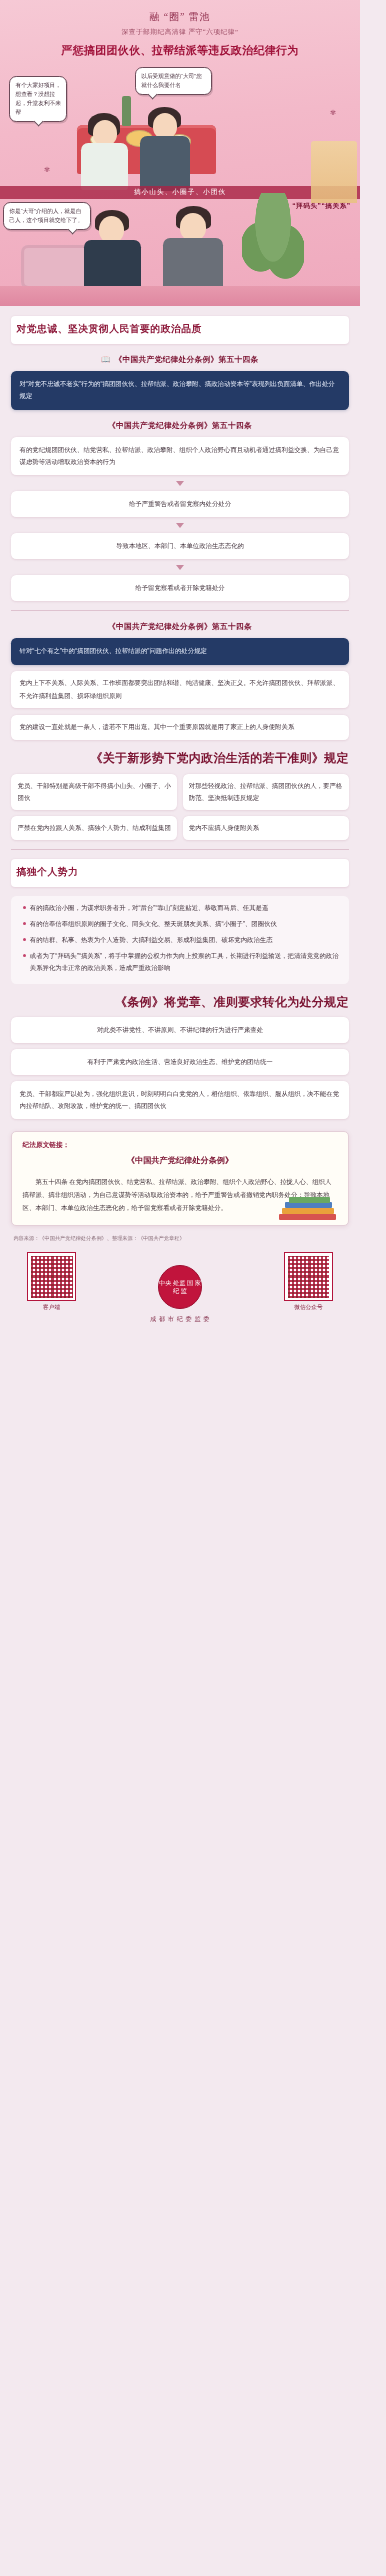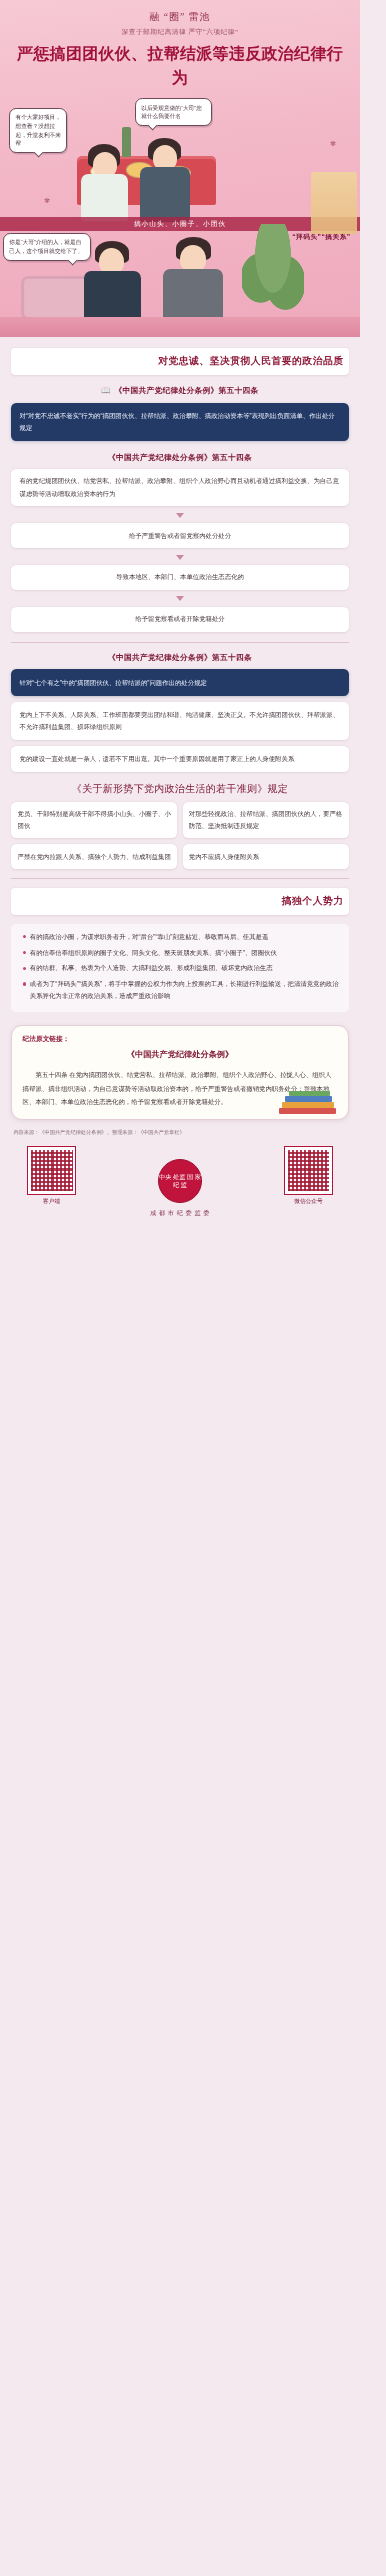--- a/index.html
+++ b/index.html
@@ -22,21 +22,21 @@
   .hero-top { text-align: center; padding: 2.1px 15.5px 0; }
   .hero-kicker {
     font-size: 9.8px; color: #8e2b4a; letter-spacing: 1px;
     font-family: "Liberation Serif", "DejaVu Serif", serif;
   }
   .hero-sub {
     font-size: 6.7px; color: #9b4a62; letter-spacing: 0.5px; margin-top: 3.6px;
     font-family: "Liberation Serif", "DejaVu Serif", serif;
   }
   .hero-title {
-    margin-top: 5.2px; font-size: 16px; font-weight: bold; color: #a0123a;
+    margin-top: 5.2px; font-size: 11px; font-weight: bold; color: #a0123a;
     letter-spacing: 0.3px; line-height: 1.5;
     font-family: "Liberation Serif", "DejaVu Serif", serif;
   }
 
   .scene { position: relative; height: 242px; margin-top: 5.2px; }
   .bubble {
     position: absolute; background: #ffffff; border: 1px solid #6b4a58;
     border-radius: 7.2px; padding: 4.1px 5.2px; font-size: 5.7px; line-height: 1.55;
     color: #4a3340; box-shadow: 1px 1.5px 0 rgba(107,74,88,.25);
   }
@@ -116,21 +116,21 @@
   }
   .lamp {
     left: 311px; top: 77px; width: 46px; height: 62px;
     background: linear-gradient(#f0d49a, #e8c27e); border-radius: 3.1px 3.1px 0 0; opacity: .85;
   }
   .bird { position: absolute; color: #b05c78; font-size: 7.2px; }
 
   
   .section { padding: 0 11.3px; }
   .sec-head {
-    text-align: right; font-size: 9.8px; font-weight: bold; color: #8e1b3c;
+    text-align: left; font-size: 9.8px; font-weight: bold; color: #8e1b3c;
     letter-spacing: 0.5px; margin: 13.4px 0 8.2px;
     font-family: Liberation Sans, sans-serif;
   }
   .sec-head.white-card {
     background: #fff; border-radius: 4.1px; padding: 7.2px 5.2px; margin: 0 0 9.3px;
     box-shadow: 0 0.5px 2.1px rgba(140,60,90,.12);
   }
 
   .reg-title {
     text-align: center; font-size: 7.7px; font-weight: bold; color: #7c1533;
@@ -152,21 +152,21 @@
   }
   .white-box.center { text-align: center; }
 
   .arrow-down {
     width: 0; height: 0; margin: 4.1px auto 5.2px;
     border-left: 4.6px solid transparent; border-right: 4.6px solid transparent;
     border-top: 5.7px solid #c98aa0;
   }
 
   .sub-head {
-    text-align: center; font-size: 10px; font-weight: normal; color: #7c1533;
+    text-align: right; font-size: 12px; font-weight: bold; color: #7c1533;
     margin: 10.3px 0 6.2px; letter-spacing: 0.3px;
     font-family: "Liberation Serif", "DejaVu Serif", serif;
   }
 
   .chip-row { display: flex; gap: 5.2px; margin-bottom: 6.2px; }
   .chip {
     flex: 1; background: #fff; border-radius: 5.2px; padding: 6.2px 6.2px;
     font-size: 6.4px; line-height: 1.85; color: #40303a;
     box-shadow: 0 0.5px 2.1px rgba(140,60,90,.13);
   }
@@ -180,21 +180,21 @@
   ul.plain { margin: 0; padding: 0 0 0 2.1px; list-style: none; }
   ul.plain li { position: relative; padding-left: 8.2px; margin-bottom: 4.1px; font-size: 6.4px; line-height: 1.85; }
   ul.plain li:before {
     content: ""; position: absolute; left: 1px; top: 4.1px; width: 3.1px; height: 3.1px;
     background: #c4446c; border-radius: 50%;
   }
 
   
   .law-wrap { margin: 12.4px 0 0; padding: 0 11.3px; }
   .law-card {
-    background: #fffdf7; border: 0.5px solid #e4cfd8; border-radius: 11px;
+    background: #fffdf7; border: 0.5px solid #e4cfd8; border-radius: 5px;
     padding: 9.3px 10.3px 11.3px; position: relative;
     box-shadow: 0 1px 4.1px rgba(140,60,90,.12);
   }
   .law-label {
     font-size: 6.7px; color: #8e1b3c; font-weight: bold; margin-bottom: 5.2px;
     font-family: "Liberation Serif", "DejaVu Serif", serif;
   }
   .law-title {
     text-align: center; font-size: 8.2px; font-weight: bold; color: #7c1533;
     margin: 4.1px 0 8.2px; font-family: "Liberation Serif", "DejaVu Serif", serif;
@@ -351,20 +351,26 @@
     <div class="pink-band">
       <ul class="plain">
         <li>有的搞政治小圈，为谋求职务者升，对“后台”“靠山”刻意贴近、恭敬而马后、任其是遥</li>
         <li>有的信奉信奉组织原则的圈子文化、同头文化、整天斑朋友关系、搞“小圈子”、团圈伙伙</li>
         <li>有的结群、私事、热衷为个人造势、大搞利益交易、形成利益集团、破坏党内政治生态</li>
         <li>或者为了“拜码头”“搞关系”，将手中掌握的公权力作为向上投票的工具，长期进行利益输送，把清清竟竟的政治关系异化为非正常的政治关系，造成严重政治影响</li>
       </ul>
     </div>
   </div>
 
+  <div class="section">
+    <div class="sub-head">《条例》将党章、准则要求转化为处分规定</div>
+    <div class="white-box center">对此类不讲党性、不讲原则、不讲纪律的行为进行严肃查处</div>
+    <div class="white-box center">有利于严肃党内政治生活、营造良好政治生态、维护党的团结统一</div>
+    <div class="white-box">党员、干部都应严以处为，强化组织意识，时刻明明白白党党的人，相信组织、依靠组织、服从组织，决不能在党内拉帮结队、攻附攻敌，维护党的统一、搞团团伙伙</div>
+  </div>
 
   <div class="law-wrap">
     <div class="law-card">
       <div class="law-label">纪法原文链接：</div>
       <div class="law-title">《中国共产党纪律处分条例》</div>
       <div class="law-body">第五十四条 在党内搞团团伙伙、结党营私、拉帮结派、政治攀附、组织个人政治野心、拉拢人心、组织人搞帮派、搞非组织活动，为自己意谋势等活动取政治资本的，给予严重警告或者撤销党内职务处分；导致本地区、本部门、本单位政治生态恶化的，给予留党察看或者开除党籍处分。</div>
       <div class="books">
         <div class="book" style="left:0;bottom:0;width:57px;height:6.2px;background:#d7534f;"></div>
         <div class="book" style="left:3.1px;bottom:6.2px;width:52px;height:5.7px;background:#e9a13b;"></div>
         <div class="book" style="left:6.2px;bottom:12px;width:47px;height:5.7px;background:#4f7fc0;"></div>

